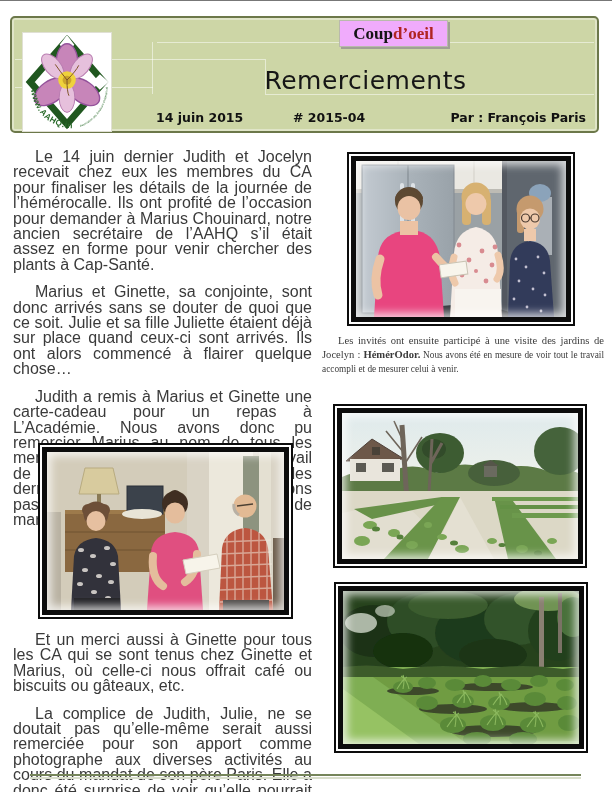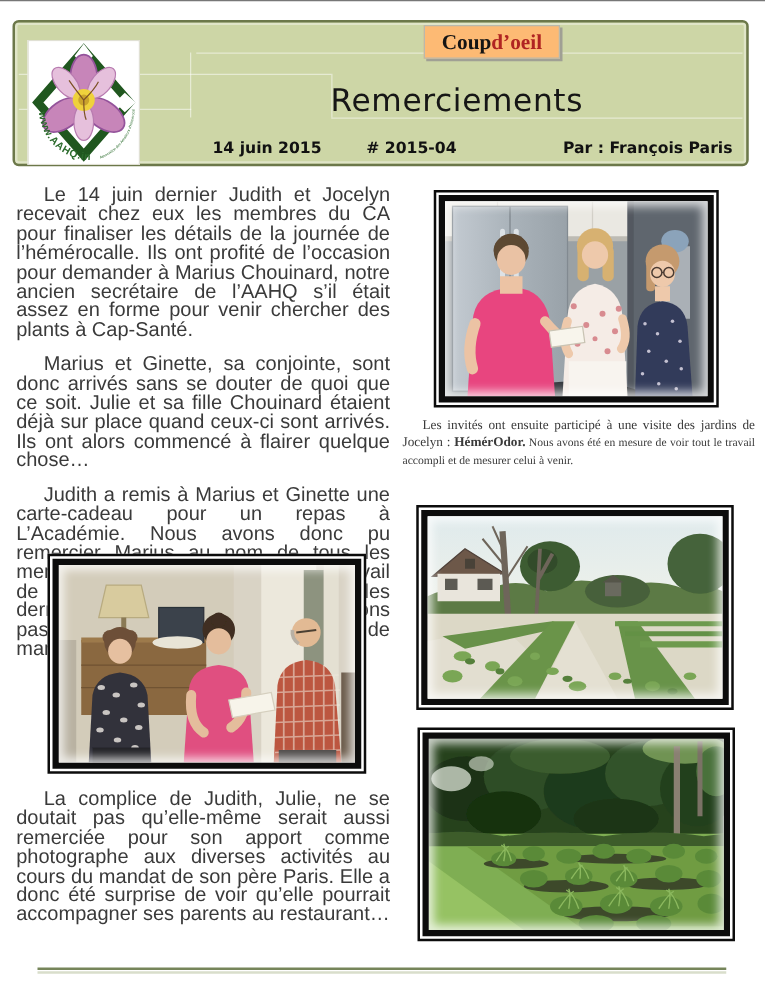--- a/index.html
+++ b/index.html
@@ -8,32 +8,32 @@
   .top-edge{position:absolute;top:0;left:0;right:0;height:1px;background:#4a4a4a;opacity:.75;}
 
   
   .masthead{position:absolute;left:10px;top:16px;width:585px;height:113px;
             background:#cdd6a6;border:2px solid #6c784a;border-radius:5px;
             box-shadow:inset 0 0 0 2px rgba(255,255,255,.38);}
   .gl{position:absolute;background:rgba(255,255,255,.5);}
   .logo-box{position:absolute;left:10px;top:14px;width:88px;height:98px;background:#fff;
             border:1px solid #e0e0d4;}
   .logo-box svg{display:block;width:100%;height:100%;}
-  .brand{position:absolute;left:339px;top:20px;width:107px;height:25px;background:#fdba74;
+  .brand{position:absolute;left:339px;top:20px;width:107px;height:25px;background:#f0abfc;
          border:1px solid #b9b9ac;box-shadow:2px 2px 0 #a0a094;z-index:5;
          display:flex;align-items:center;justify-content:center;
          font-family:"Liberation Serif",serif;font-weight:bold;font-size:17px;line-height:1;}
   .brand .bk{color:#141414;}
   .brand .rd{color:#b02422;}
   .mast-title{position:absolute;left:94px;right:8px;top:48px;padding-left:36px;
               text-align:center;font-family:"DejaVu Sans",sans-serif;font-size:25px;
               letter-spacing:.5px;color:#161616;}
   .mast-row{position:absolute;left:0;right:0;top:92px;height:20px;
             font-family:"DejaVu Sans",sans-serif;font-weight:bold;font-size:12.5px;color:#111;}
-  .mast-date{position:absolute;left:158px;top:0;text-align:center;}
+  .mast-date{position:absolute;left:144px;top:0;text-align:center;}
   .mast-issue{position:absolute;left:281px;top:0;}
   .mast-byline{position:absolute;right:11px;top:0;}
 
   
   .col-left-top{position:absolute;left:13px;top:149px;width:299px;}
   .col-left-bottom{position:absolute;left:13px;top:632px;width:299px;}
   .para{margin:0 0 12px 0;text-align:justify;text-indent:22px;
         font-size:16px;line-height:15.4px;color:#3a3a3a;}
 
   
@@ -111,25 +111,26 @@
     </div>
   </div>
 
   <div class="brand">
     <span class="bk">Coup</span>
       <span class="rd">d’oeil</span>
   </div>
 
   <div class="col-left-top">
     <p class="para">Le 14 juin dernier Judith et Jocelyn recevait chez eux les membres du CA pour finaliser les détails de la journée de l’hémérocalle. Ils ont profité de l’occasion pour demander à Marius Chouinard, notre ancien secrétaire de l’AAHQ s’il était assez en forme pour venir chercher des plants à Cap-Santé.</p>
-    <p class="para">Marius et Ginette, sa conjointe, sont donc arrivés sans se douter de quoi que ce soit. Julie et sa fille Chouinard étaient déjà sur place quand ceux-ci sont arrivés. Ils ont alors commencé à flairer quelque chose…</p>
+    <p class="para">Marius et Ginette, sa conjointe, sont donc arrivés sans se douter de quoi que ce soit. Julie et sa fille Juliette étaient déjà sur place quand ceux-ci sont arrivés. Ils ont alors commencé à flairer quelque chose…</p>
     <p class="para">Judith a remis à Marius et Ginette une carte-cadeau pour un repas à L’Académie. Nous avons donc pu remercier Marius au nom de tous les membres de l’association pour le travail de secrétaire accompli au cours des dernières années, ce que nous n’avions pas pu faire lors de l’Héméro-Brunch de mars dernier.</p>
   </div>
 
   <div class="col-left-bottom">
+    <p class="para">Et un merci aussi à Ginette pour tous les CA qui se sont tenus chez Ginette et Marius, où celle-ci nous offrait café ou biscuits ou gâteaux, etc.</p>
     <p class="para">La complice de Judith, Julie, ne se doutait pas  qu’elle-même serait aussi remerciée pour son apport comme photographe aux diverses activités au cours du mandat de son père Paris. Elle a donc été surprise de voir qu’elle pourrait accompagner ses parents au restaurant…</p>
   </div>
 
   <div class="frame f-kitchen">
     <div class="frame-inner">
       <svg viewBox="0 0 210 156" preserveAspectRatio="none">
         <defs>
           <linearGradient id="fr1" x1="0" y1="0" x2="1" y2="0">
             <stop offset="0" stop-color="#c3cad1"></stop>
               <stop offset=".5" stop-color="#aab3ba"></stop>

